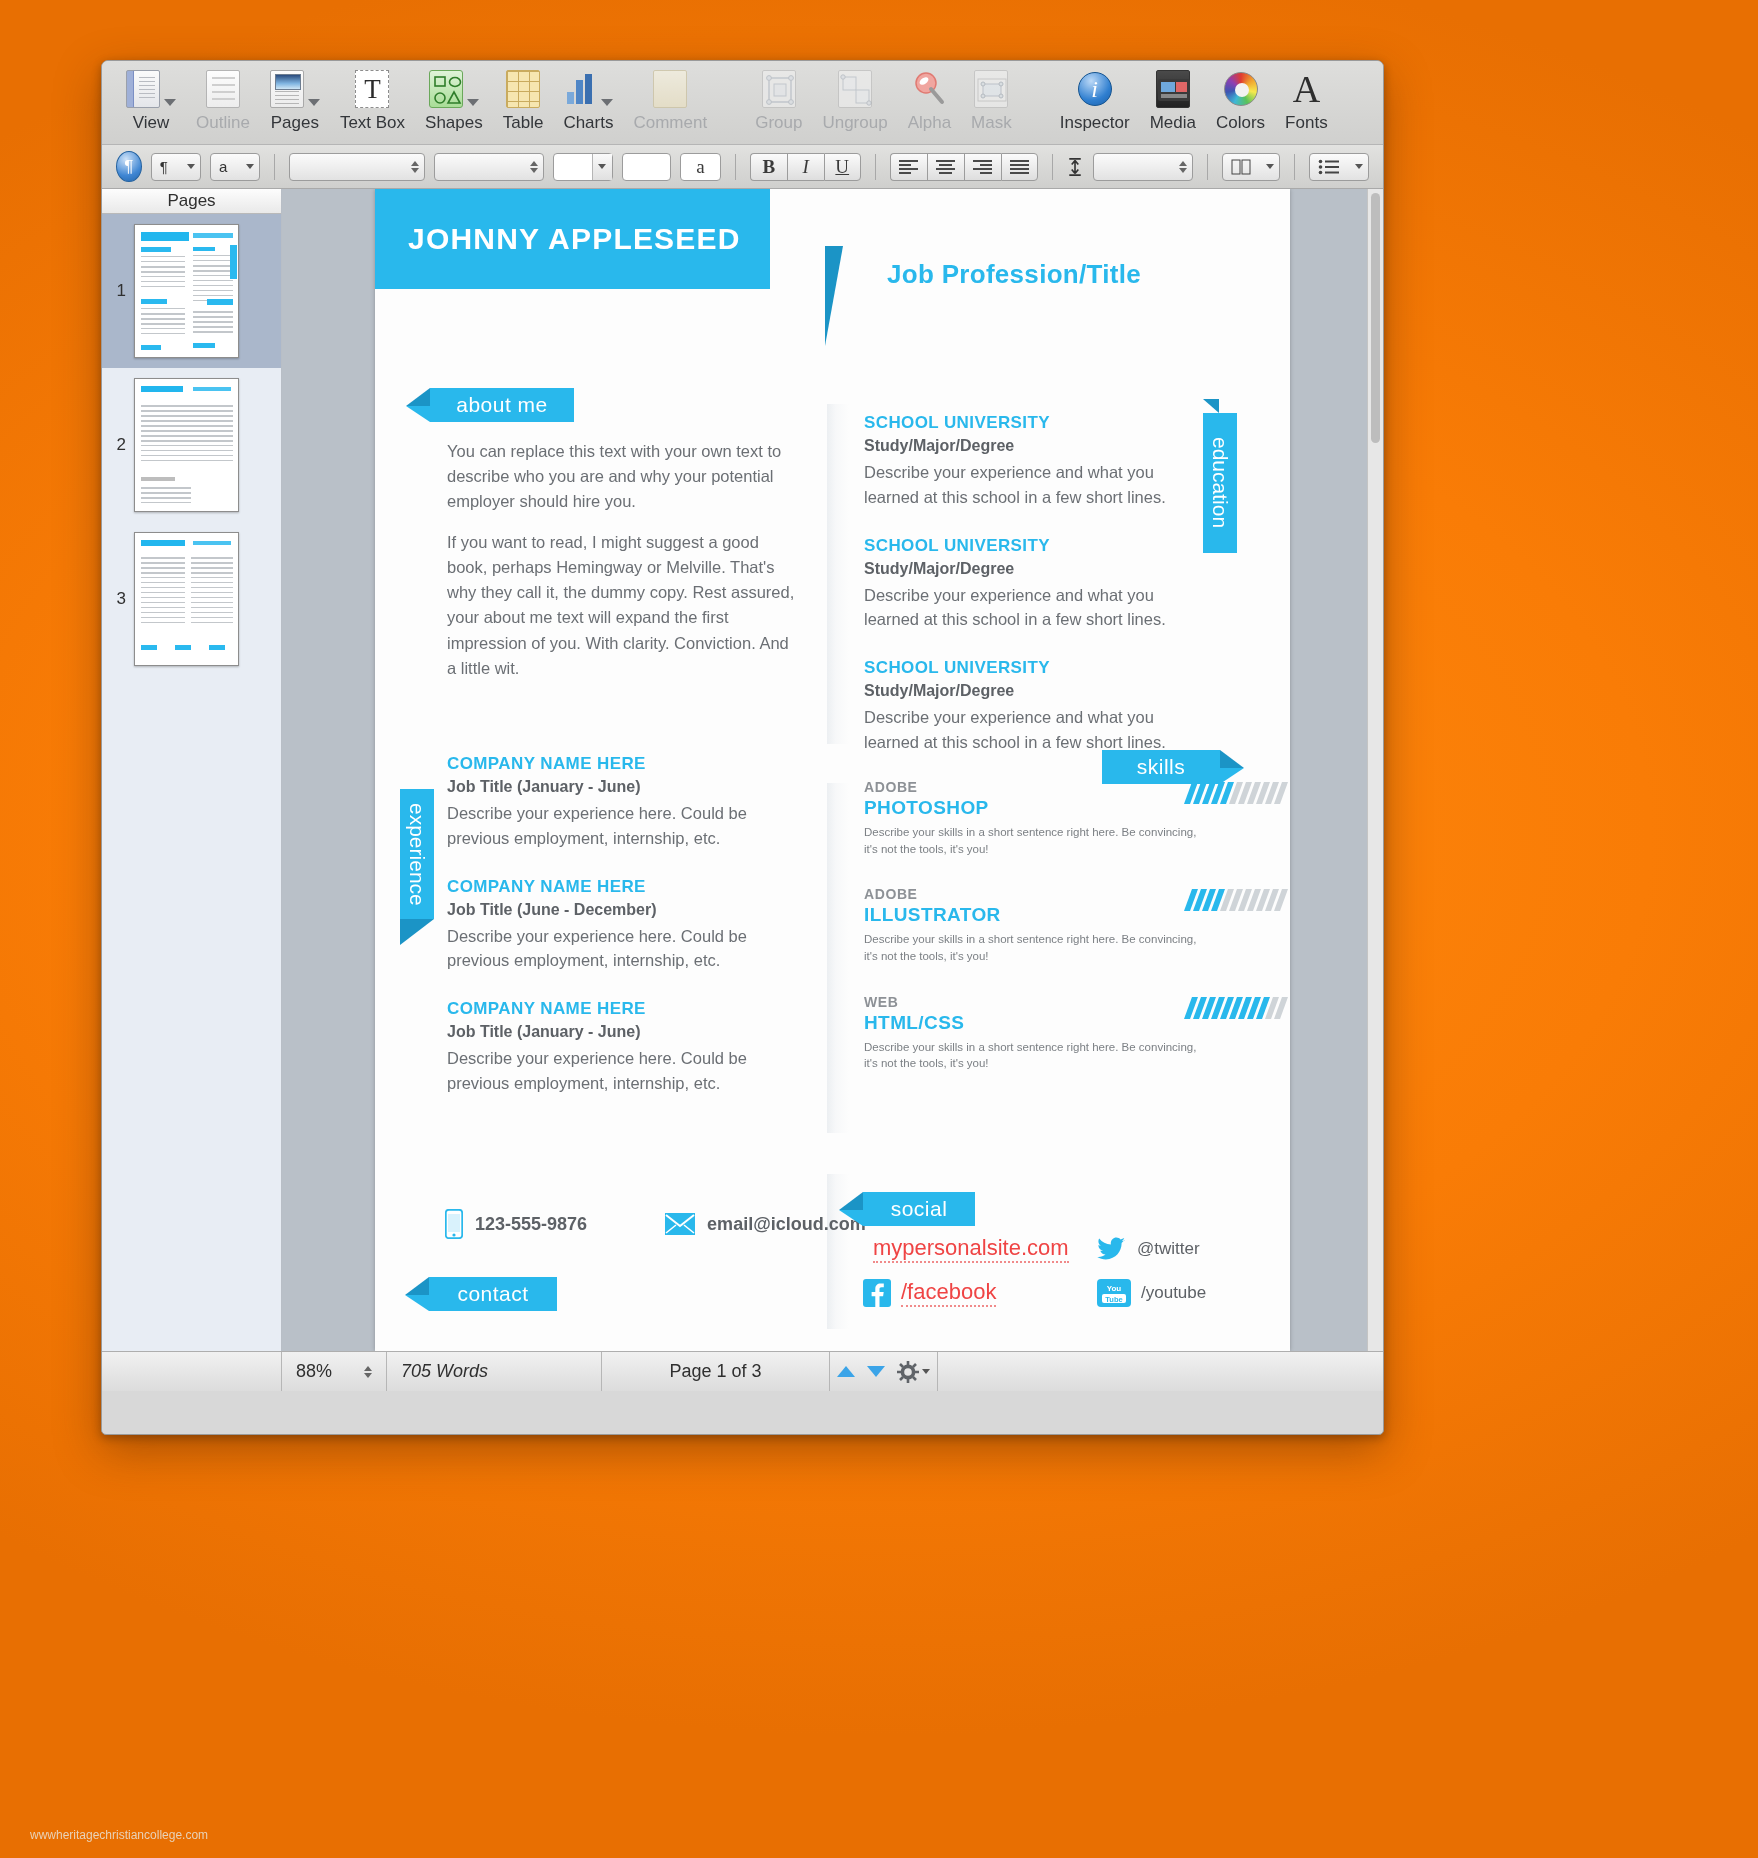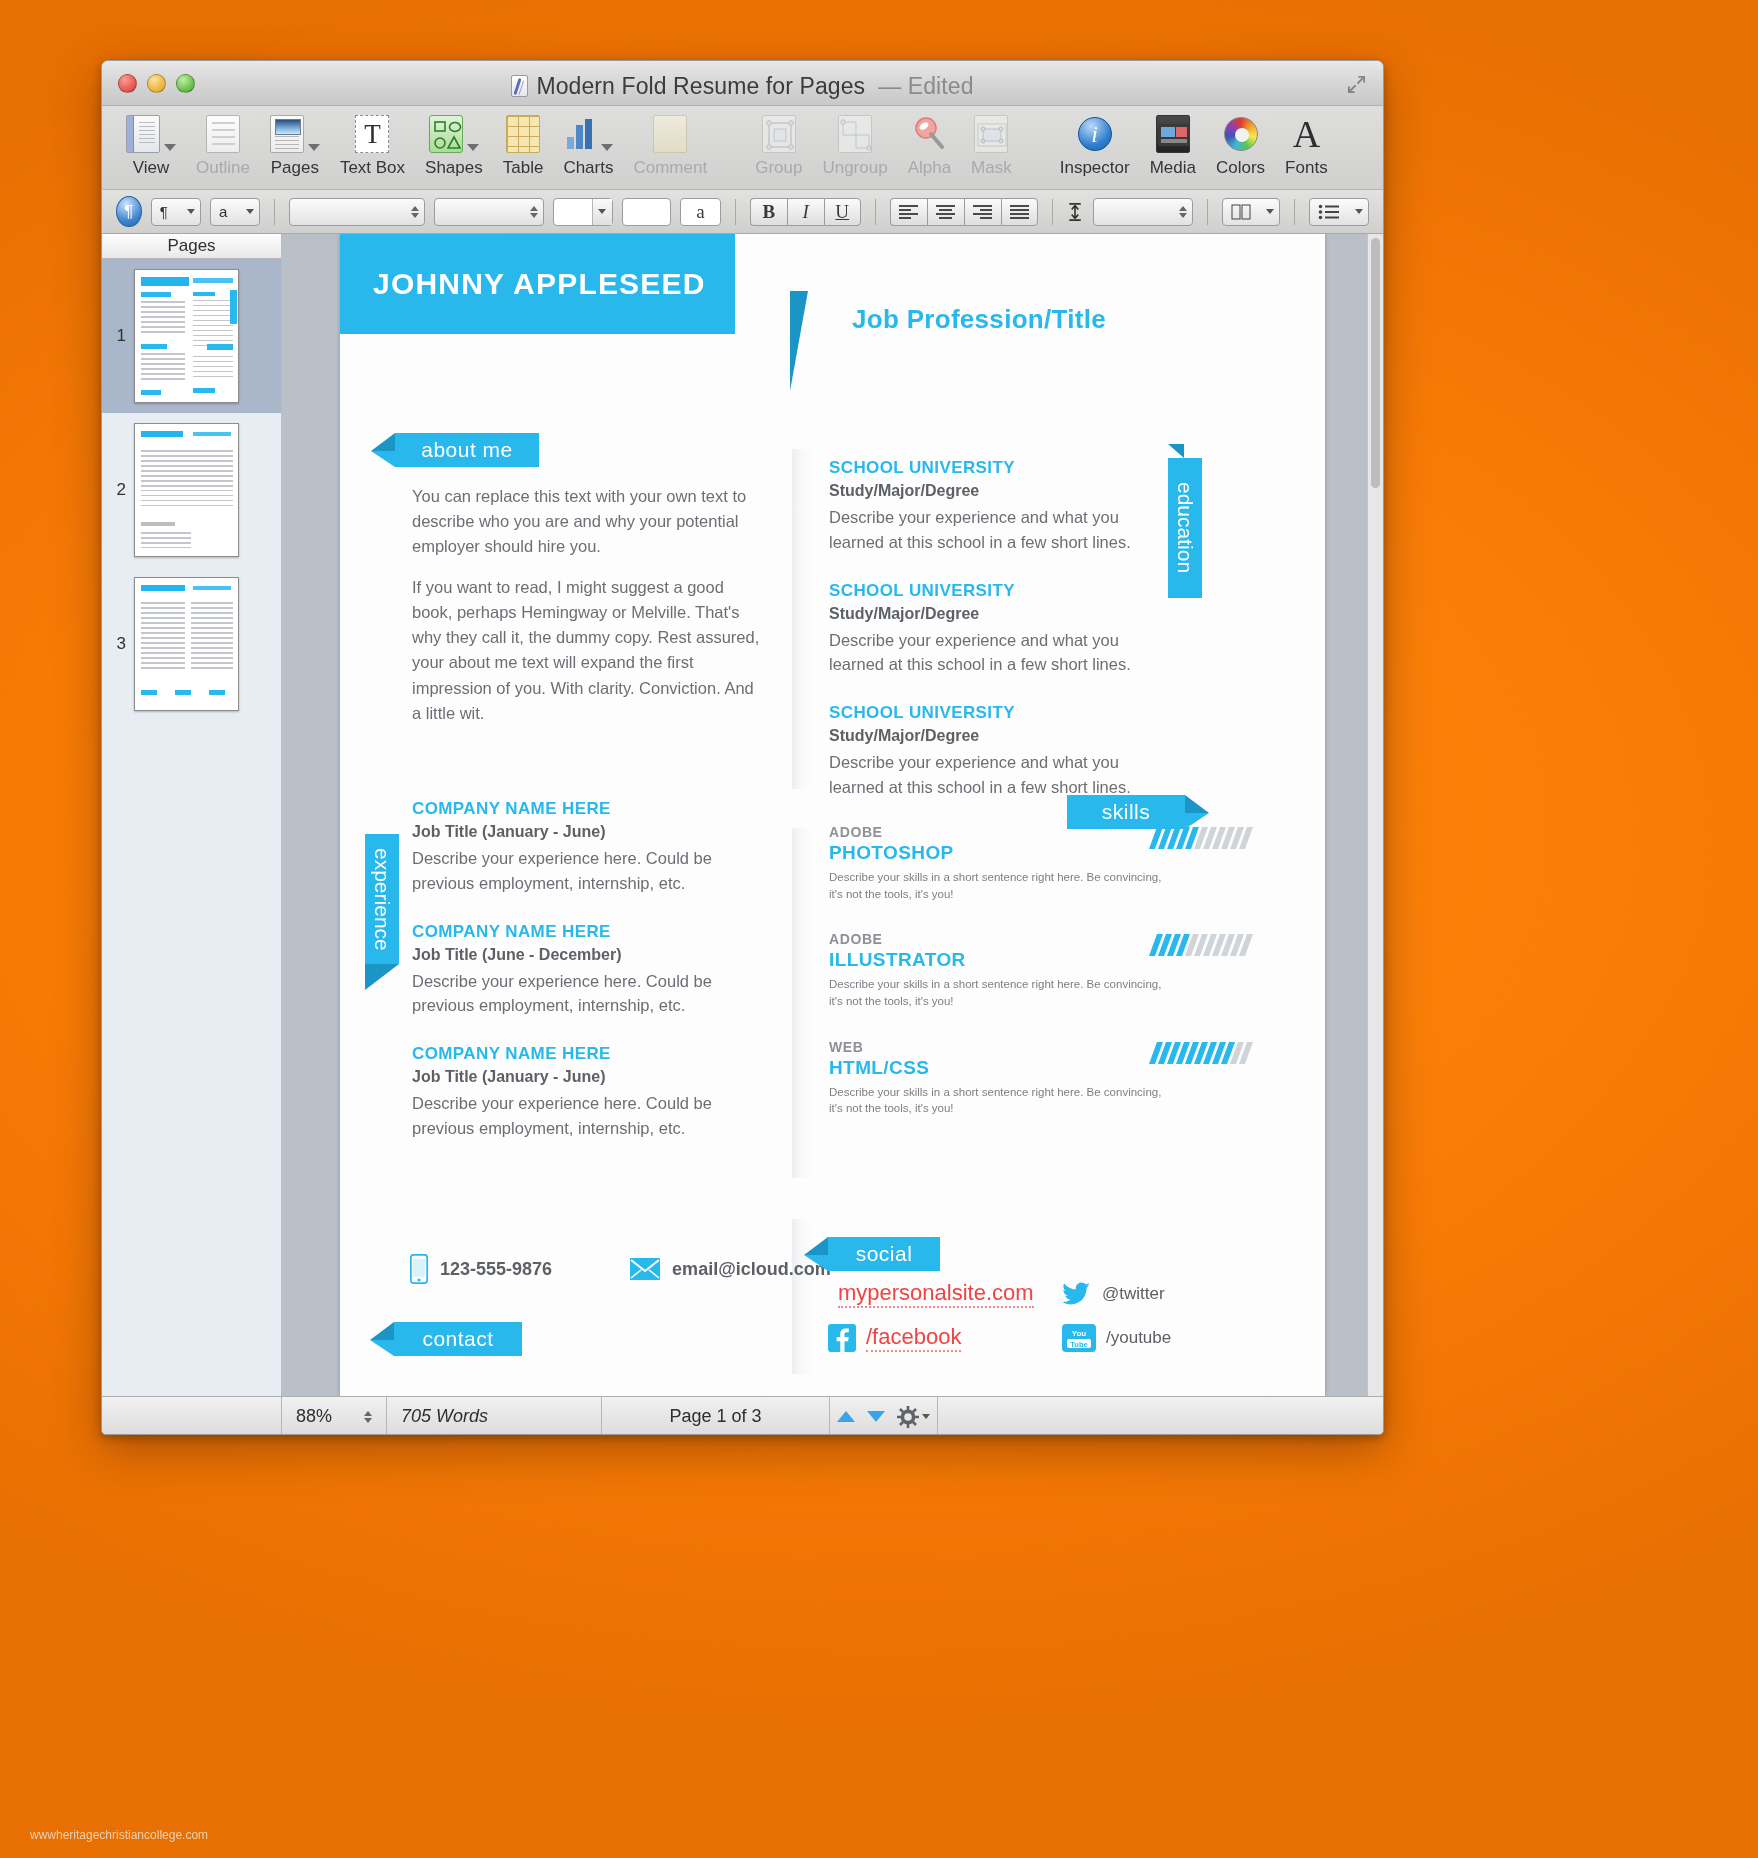--- a/index.html
+++ b/index.html
@@ -174,21 +174,21 @@
   .thumb .tbar { position:absolute;left:6px;top:7px;width:48px;height:9px;background:#22b6ee; }
   .thumb .tbar2{ position:absolute;left:58px;top:8px;width:40px;height:5px;background:#2ab9ef;opacity:.85;}
   .thumb .tlines{ position:absolute;left:6px;top:24px;width:44px;height:46px;
     background:repeating-linear-gradient(#c3c7cb 0 1.5px, transparent 1.5px 5px);}
   .thumb .tlines2{ position:absolute;left:58px;top:24px;width:40px;height:60px;
     background:repeating-linear-gradient(#c3c7cb 0 1.5px, transparent 1.5px 5px);}
   .thumb .tblk{ position:absolute;background:#2ab9ef; }
   
   #canvas { flex:1; background:#b9c0c8; overflow:hidden; position:relative; display:flex; justify-content:center; }
   #page {
-    width:985px; background:#fdfdfd; position:relative;
+    width:915px; background:#fdfdfd; position:relative;
     box-shadow:0 0 4px rgba(0,0,0,.25);
     padding:0;
   }
   #vscroll { position:absolute; right:0; top:0; width:16px; bottom:0; background:#e7e7e7; border-left:1px solid #c4c4c4;}
   #vscroll .knob{ position:absolute; left:3px; right:3px; top:4px; height:250px; border-radius:6px; background:#bdbdbd; }
   
   #statusbar {
     height:40px; background:linear-gradient(#f1f1f1,#dcdcdc);
     border-top:1px solid #aeaeae;
     display:flex; align-items:stretch; font-size:18px; color:#2f2f2f;
@@ -259,34 +259,20 @@
   #watermark{ position:absolute; left:30px; bottom:16px; font-size:12px; color:#e8d2b8; }
 </style>
 </head>
 <body>
 
 <div id="backdrop"></div>
 <div id="watermark">wwwheritagechristiancollege.com</div>
 
 <div id="window">
 
-  <div id="titlebar">
-    <div class="traffic">
-      <span class="tl red"></span>
-      <span class="tl amber"></span>
-      <span class="tl green"></span>
-    </div>
-    <div id="titletext">
-      <span class="docicon"></span><span>Modern Fold Resume for Pages</span>&nbsp;&nbsp;<span class="edited">— Edited</span>
-    </div>
-    <svg id="fullscreen" viewBox="0 0 20 20">
-      <path d="M2 12v6h6M18 8V2h-6" stroke="#444" stroke-width="2" fill="none"></path>
-      <path d="M2 18l7-7M18 2l-7 7" stroke="#444" stroke-width="2"></path>
-    </svg>
-  </div>
 
   <div id="toolbar">
 
     <div class="tbitem">
       <div class="glyph">
           <span class="tbicon ic-doc"></span>
           <span class="caret"></span>
         </div>
       <span class="lbl">View</span>
     </div>

